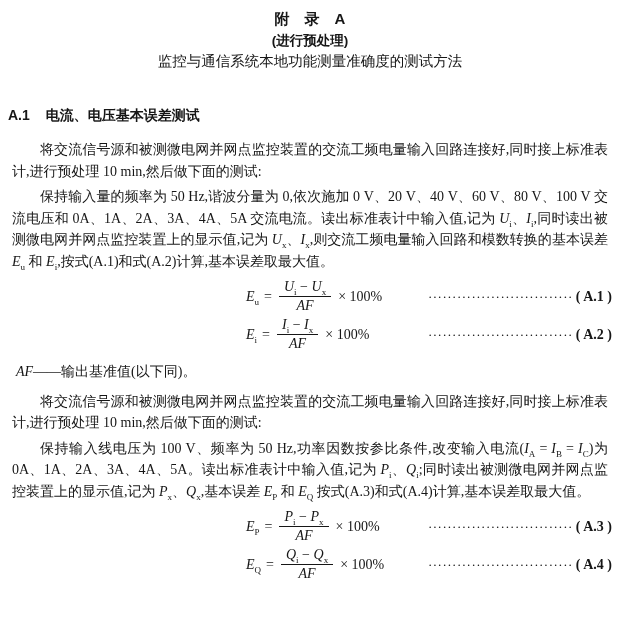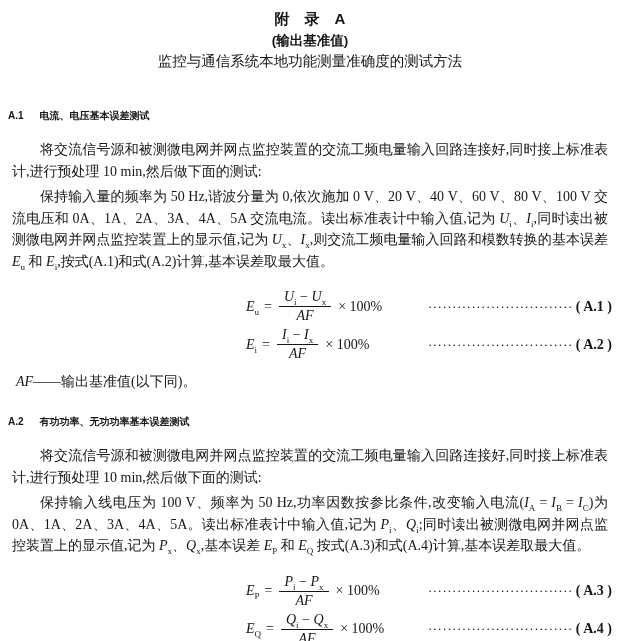--- a/index.html
+++ b/index.html
@@ -22,58 +22,58 @@
     margin:0;
   }
   .doc-title {
     text-align:center; font-weight:normal; font-size:14.5px;
     font-family:"Liberation Sans","DejaVu Sans",sans-serif;
     margin:0;
   }
 
   .sec-head {
     font-family:"Liberation Sans","DejaVu Sans",sans-serif;
-    font-weight:bold; font-size:10px; margin:32px 0 13px;
+    font-weight:bold; font-size:14px; margin:32px 0 13px;
   }
   .sec-head .sec-no { margin-right:16px; }
   .sec-head-2 { margin-top:18px; }
 
   .para { margin:4px; text-indent:2em; text-align:justify; }
 
   .var {
     font-family:"Liberation Serif","DejaVu Serif",serif;
     font-style:italic;
   }
   sub { font-size:9px; line-height:0; }
 
   .formula-row {
     display:flex; align-items:center;
     padding-left:238px; margin:1px 0;
   }
-  .formula-row.first { margin-top:16px; }
+  .formula-row.first { margin-top:6px; }
   .f-body { display:inline-flex; align-items:center; white-space:nowrap; }
   .f-eq { margin:0 5px; }
   .frac { display:inline-flex; flex-direction:column; text-align:center; margin:0 2px; }
   .frac .num { display:block; padding:0 5px; line-height:18px; }
   .frac .den { display:block; border-top:1px solid #161616; padding:0 5px; line-height:18px; }
   .f-times { margin-left:5px; }
   .f-leader { margin-left:auto; display:flex; align-items:center; white-space:nowrap; }
   .dots { font-size:13px; letter-spacing:0.5px; }
   .f-label { margin-left:3px;font-weight:bold; }
 
   .where-label { margin:4px 0 0; text-indent:2em; }
   .where-def { margin:8px; }
 </style>
 </head>
 <body>
 
 <div class="page">
 
   <p class="app-label">附　录　A</p>
-  <p class="app-note">(输出基准值)</p>
+  <p class="app-note">(进行预处理)</p>
   <p class="doc-title">监控与通信系统本地功能测量准确度的测试方法</p>
 
   <h2 class="sec-head"><span class="sec-no">A.1</span><span>电流、电压基本误差测试</span></h2>
 
   <p class="para">将交流信号源和被测微电网并网点监控装置的交流工频电量输入回路连接好,同时接上标准表计,进行预处理 10 min,然后做下面的测试:</p>
   <p class="para">保持输入量的频率为 50 Hz,谐波分量为 0,依次施加 0 V、20 V、40 V、60 V、80 V、100 V 交流电压和 0A、1A、2A、3A、4A、5A 交流电流。读出标准表计中输入值,记为 <i class="var">U</i><sub>i</sub>、<i class="var">I</i><sub>i</sub>,同时读出被测微电网并网点监控装置上的显示值,记为 <i class="var">U</i><sub>x</sub>、<i class="var">I</i><sub>x</sub>,则交流工频电量输入回路和模数转换的基本误差 <i class="var">E</i><sub>u</sub> 和 <i class="var">E</i><sub>i</sub>,按式(A.1)和式(A.2)计算,基本误差取最大值。</p>
 
   <div class="formula-row first">
     <span class="f-body">
       <span><i class="var">E</i><sub>u</sub></span>
@@ -101,21 +101,20 @@
       <span class="f-times">× 100%</span>
     </span>
     <span class="f-leader">
       <span class="dots">······························</span>
       <span class="f-label">( A.2 )</span>
     </span>
   </div>
 
   <p class="where-def"><i class="var">AF</i><span>——</span><span>输出基准值(以下同)。</span></p>
 
-  <h2 class="sec-head sec-head-2"><span class="sec-no">A.2</span><span>有功功率、无功功率基本误差测试</span></h2>
 
   <p class="para">将交流信号源和被测微电网并网点监控装置的交流工频电量输入回路连接好,同时接上标准表计,进行预处理 10 min,然后做下面的测试:</p>
   <p class="para">保持输入线电压为 100 V、频率为 50 Hz,功率因数按参比条件,改变输入电流(<i class="var">I</i><sub>A</sub> = <i class="var">I</i><sub>B</sub> = <i class="var">I</i><sub>C</sub>)为 0A、1A、2A、3A、4A、5A。读出标准表计中输入值,记为 <i class="var">P</i><sub>i</sub>、<i class="var">Q</i><sub>i</sub>;同时读出被测微电网并网点监控装置上的显示值,记为 <i class="var">P</i><sub>x</sub>、<i class="var">Q</i><sub>x</sub>,基本误差 <i class="var">E</i><sub>P</sub> 和 <i class="var">E</i><sub>Q</sub> 按式(A.3)和式(A.4)计算,基本误差取最大值。</p>
 
   <div class="formula-row first">
     <span class="f-body">
       <span><i class="var">E</i><sub>P</sub></span>
       <span class="f-eq">=</span>
       <span class="frac">
         <span class="num"><i class="var">P</i><sub>i</sub> <span>−</span> <i class="var">P</i><sub>x</sub></span>

